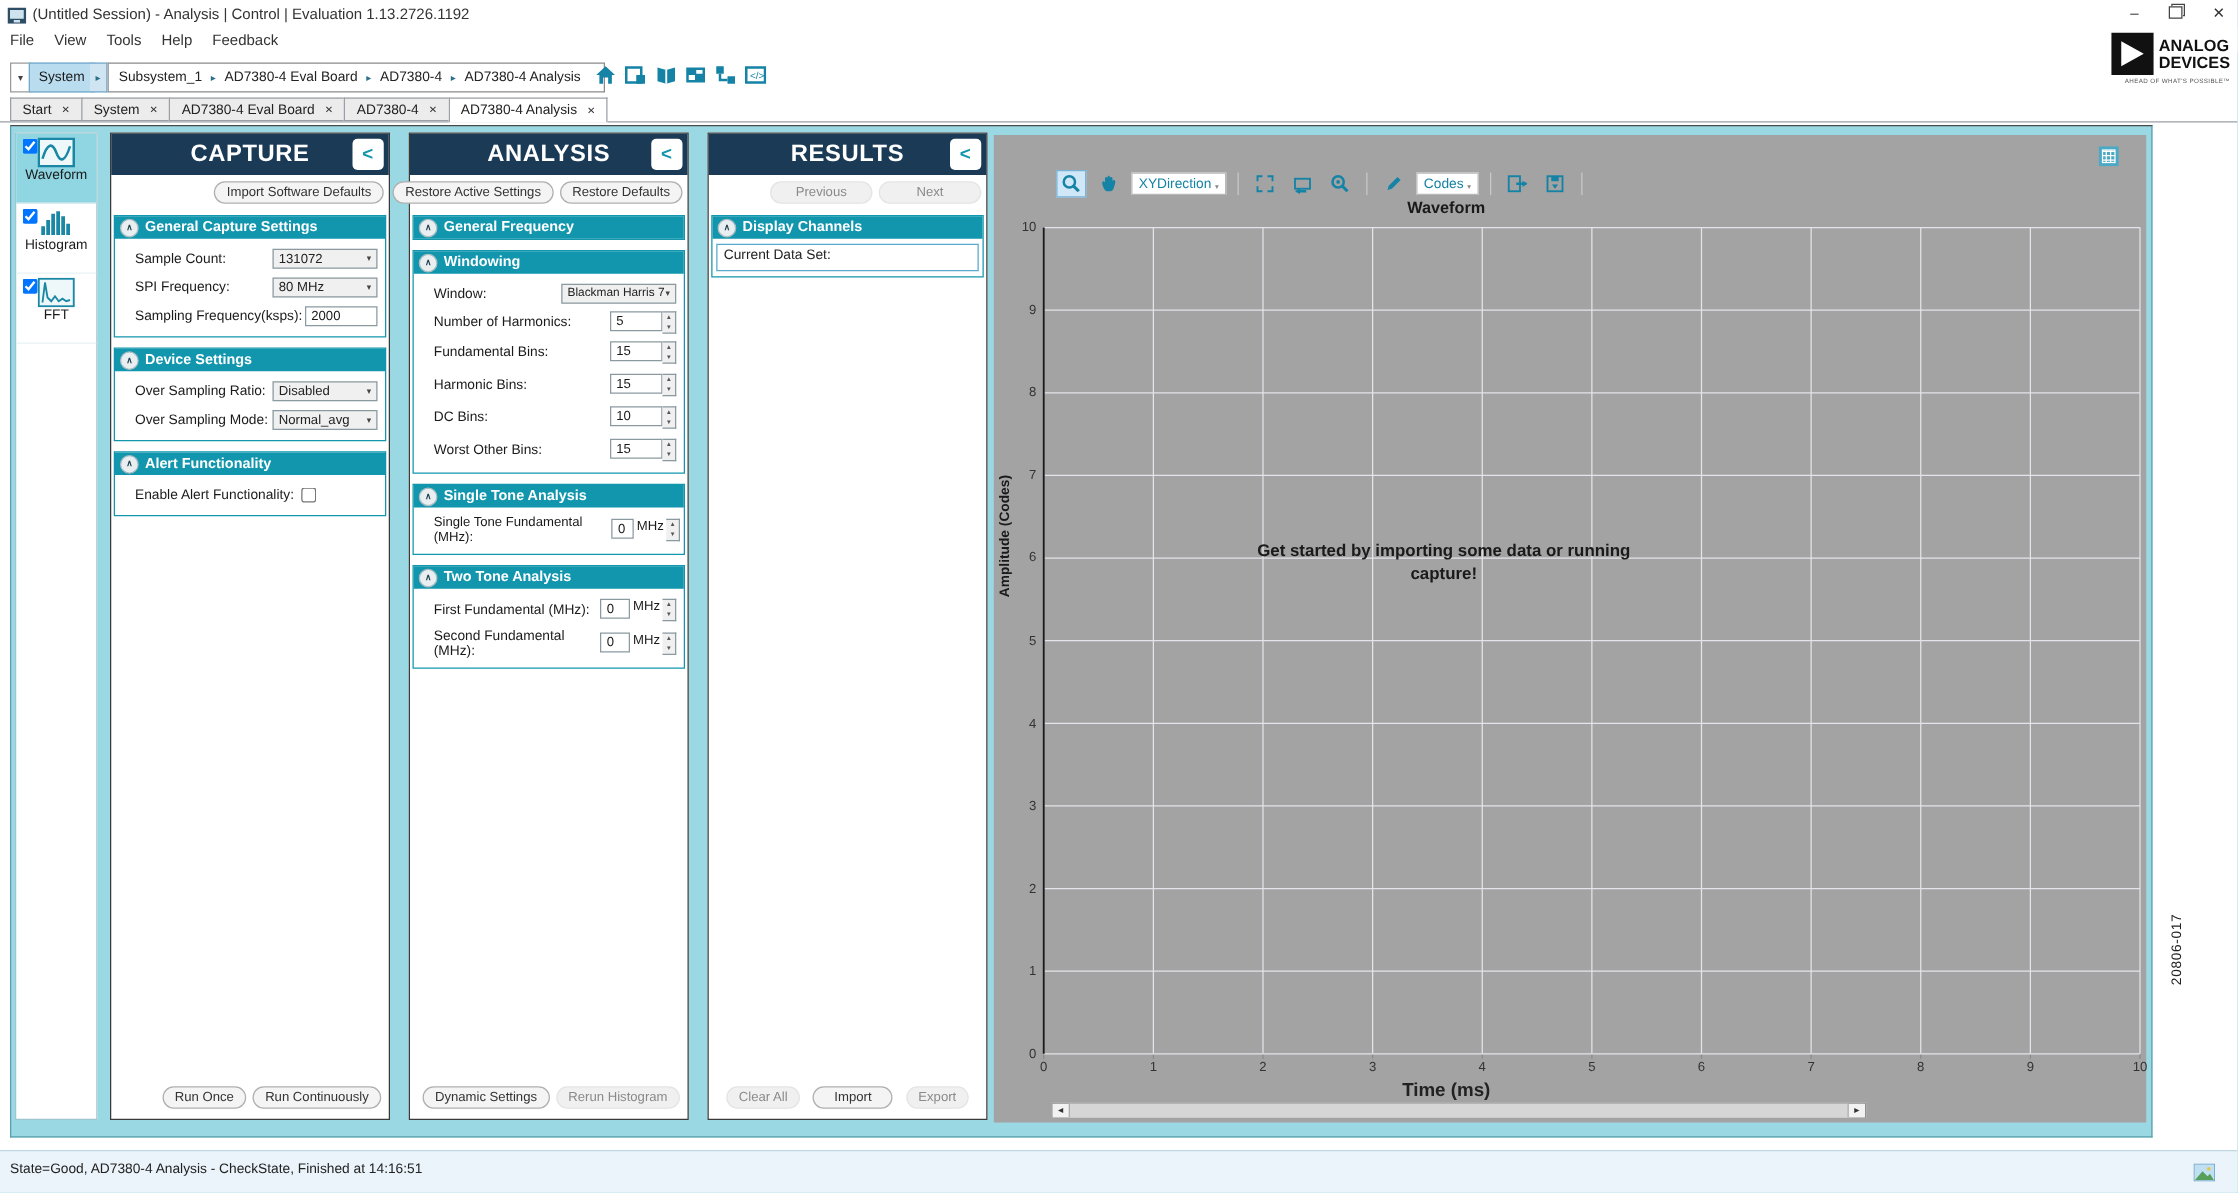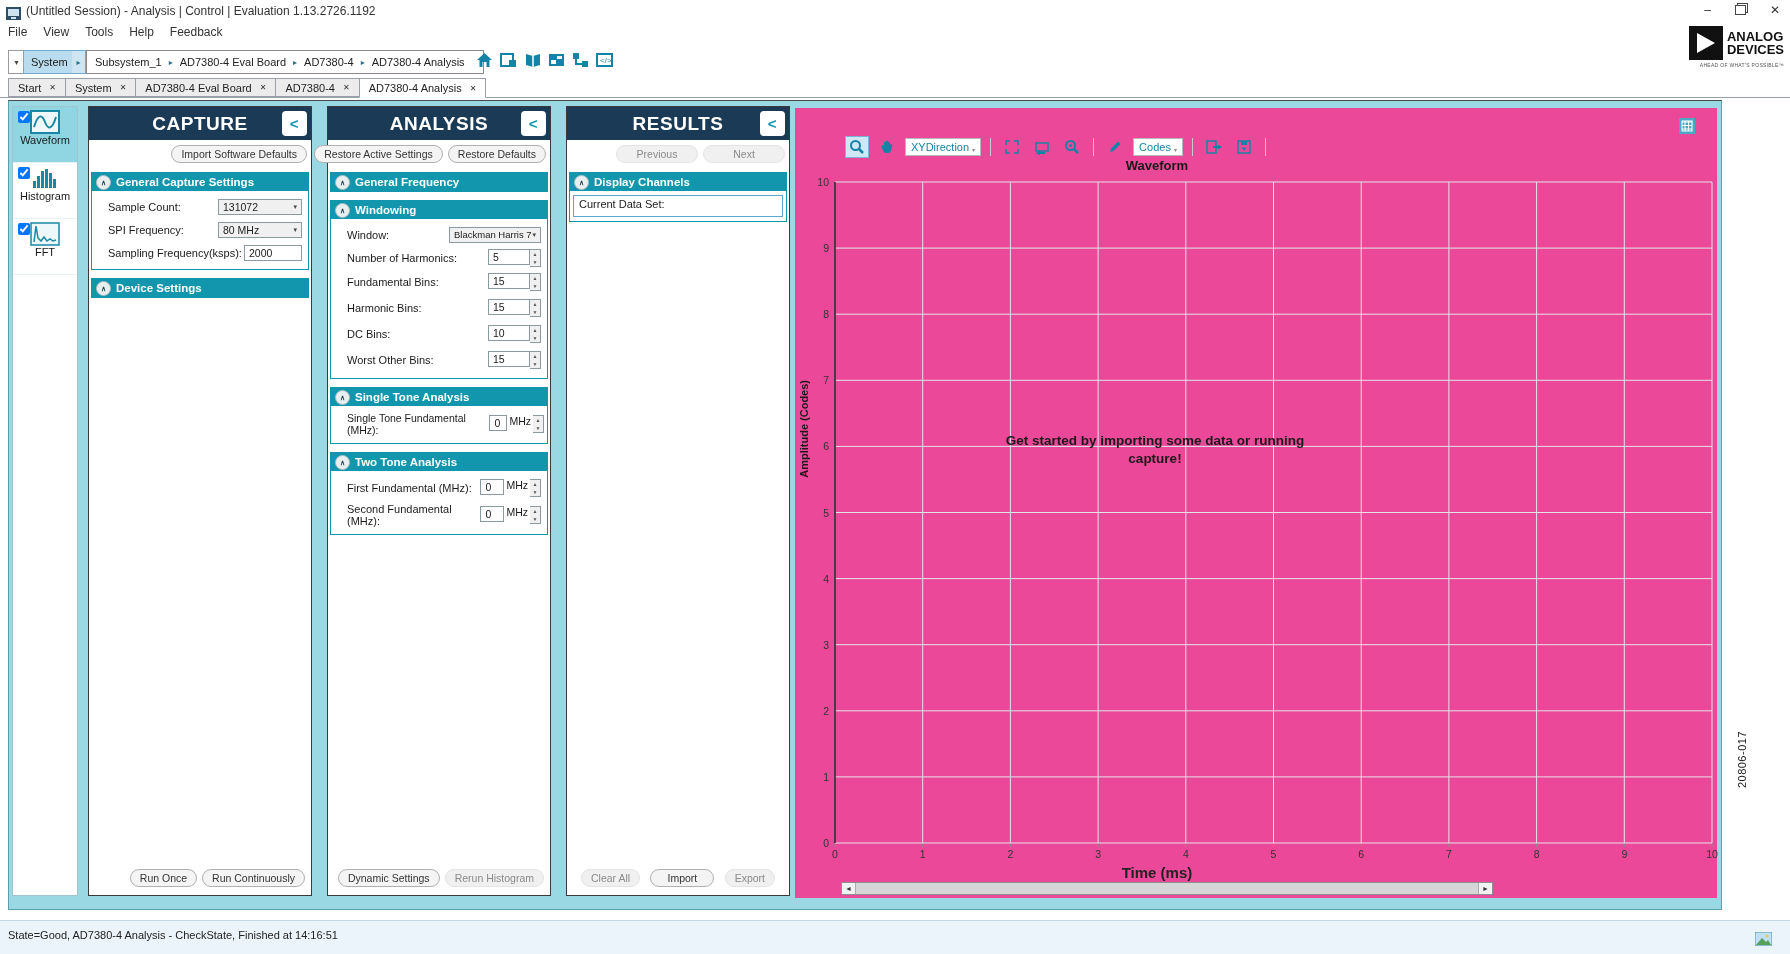--- a/index.html
+++ b/index.html
@@ -82,21 +82,21 @@
   .spin{display:flex;align-items:stretch;}
   .spin .ti{width:42px;}
   .spinbtns{width:11px;display:flex;flex-direction:column;border:1px solid #8a9aa0;border-left:none;box-sizing:border-box;background:#f0f0f0;}
   .spinbtns span{flex:1;font-size:5px;line-height:8px;text-align:center;color:#555;}
   .unit{font-size:10.5px;margin:0 2px;}
   .panel-footer{position:absolute;bottom:8px;right:6px;display:flex;gap:5px;}
   .panel-footer.spread{left:14px;right:14px;justify-content:space-between;}
   .dcrow{border:1px solid #5aa7d0;margin:2px 2px;height:22px;font-size:11px;padding:2px 5px;box-sizing:border-box;}
 
   
-  .chart-area{left:795px;top:108px;width:922px;height:790px;background:#ec4899;}
+  .chart-area{left:795px;top:108px;width:922px;height:790px;background:#a3a3a3;}
   .chart-toolbar{position:absolute;left:50px;top:28px;display:flex;align-items:center;gap:6px;height:22px;}
   .tool-sep{width:1px;height:18px;background:#c9c9c9;margin:0 3px;}
   .tool-btn{width:24px;height:22px;display:flex;align-items:center;justify-content:center;}
   .tool-btn.sel{background:#cfe7f6;border:1px solid #7ab2d8;box-sizing:border-box;}
   .tool-dd{height:18px;background:#fff;border:1px solid #b8b8b8;color:#1583a5;font-size:11px;
            display:flex;align-items:flex-end;gap:3px;padding:0 5px 2px;box-sizing:border-box;}
   .tool-dd .ar{font-size:6px;color:#888;}
   .grid-btn{position:absolute;right:22px;top:8px;}
   .chart-title{position:absolute;left:262px;top:50px;width:200px;text-align:center;
                font-weight:bold;font-size:13px;color:#1a1a1a;}
@@ -313,22 +313,50 @@
         <span class="ti" style="width:58px;">2000</span>
         </div>
     </div>
   </div>
 
   <div class="section">
     <div class="section-head">
       <span class="ccirc">∧</span>
       <span>Device Settings</span>
     </div>
-  </div>
-
+    <div class="sbody">
+      <div class="frow">
+          <span class="lab">Over Sampling Ratio:</span>
+        <span class="dd">
+            <span>Disabled</span>
+            <span class="ar">▾</span>
+          </span>
+        </div>
+      <div class="frow">
+          <span class="lab">Over Sampling Mode:</span>
+        <span class="dd">
+            <span>Normal_avg</span>
+            <span class="ar">▾</span>
+          </span>
+        </div>
+    </div>
+  </div>
+
+  <div class="section">
+    <div class="section-head">
+      <span class="ccirc">∧</span>
+      <span>Alert Functionality</span>
+    </div>
+    <div class="sbody">
+      <div class="frow">
+          <span>Enable Alert Functionality:</span>
+        <input type="checkbox" style="width: 12px; height: 12px; margin-left: 6px;">
+        </div>
+    </div>
+  </div>
 
   <div class="panel-footer">
     <span class="pill">Run Once</span>
     <span class="pill">Run Continuously</span>
   </div>
 </div>
 
 <div class="panel" style="left:327px;">
   <div class="panel-header">
     <span>ANALYSIS</span>

